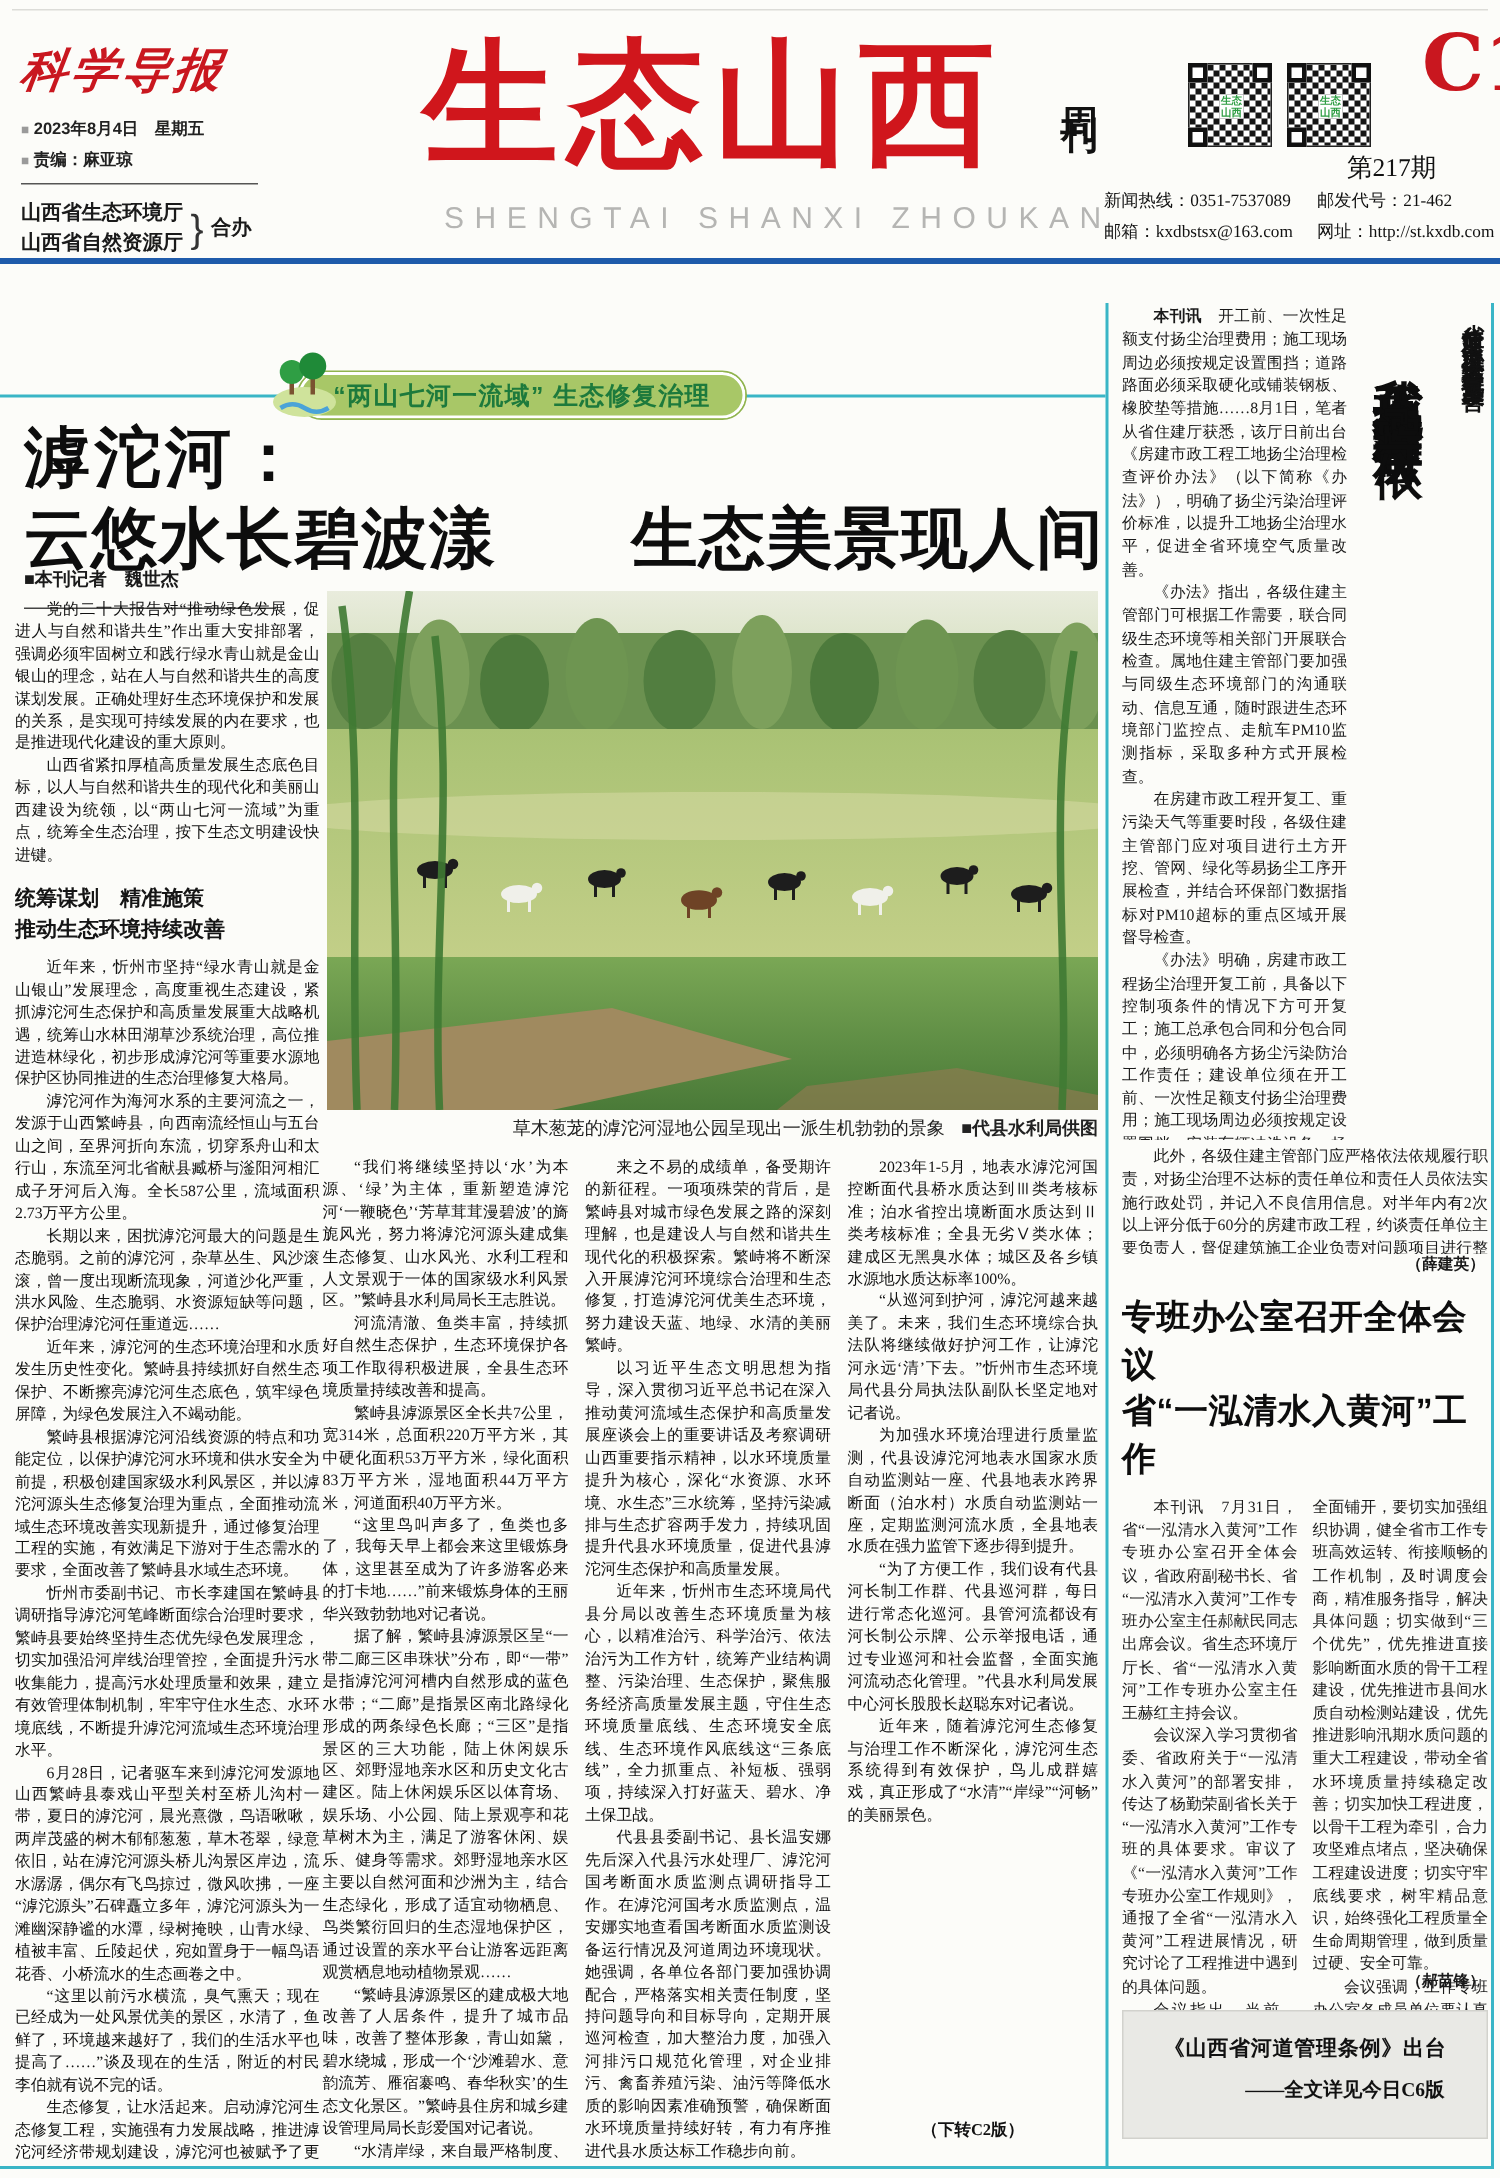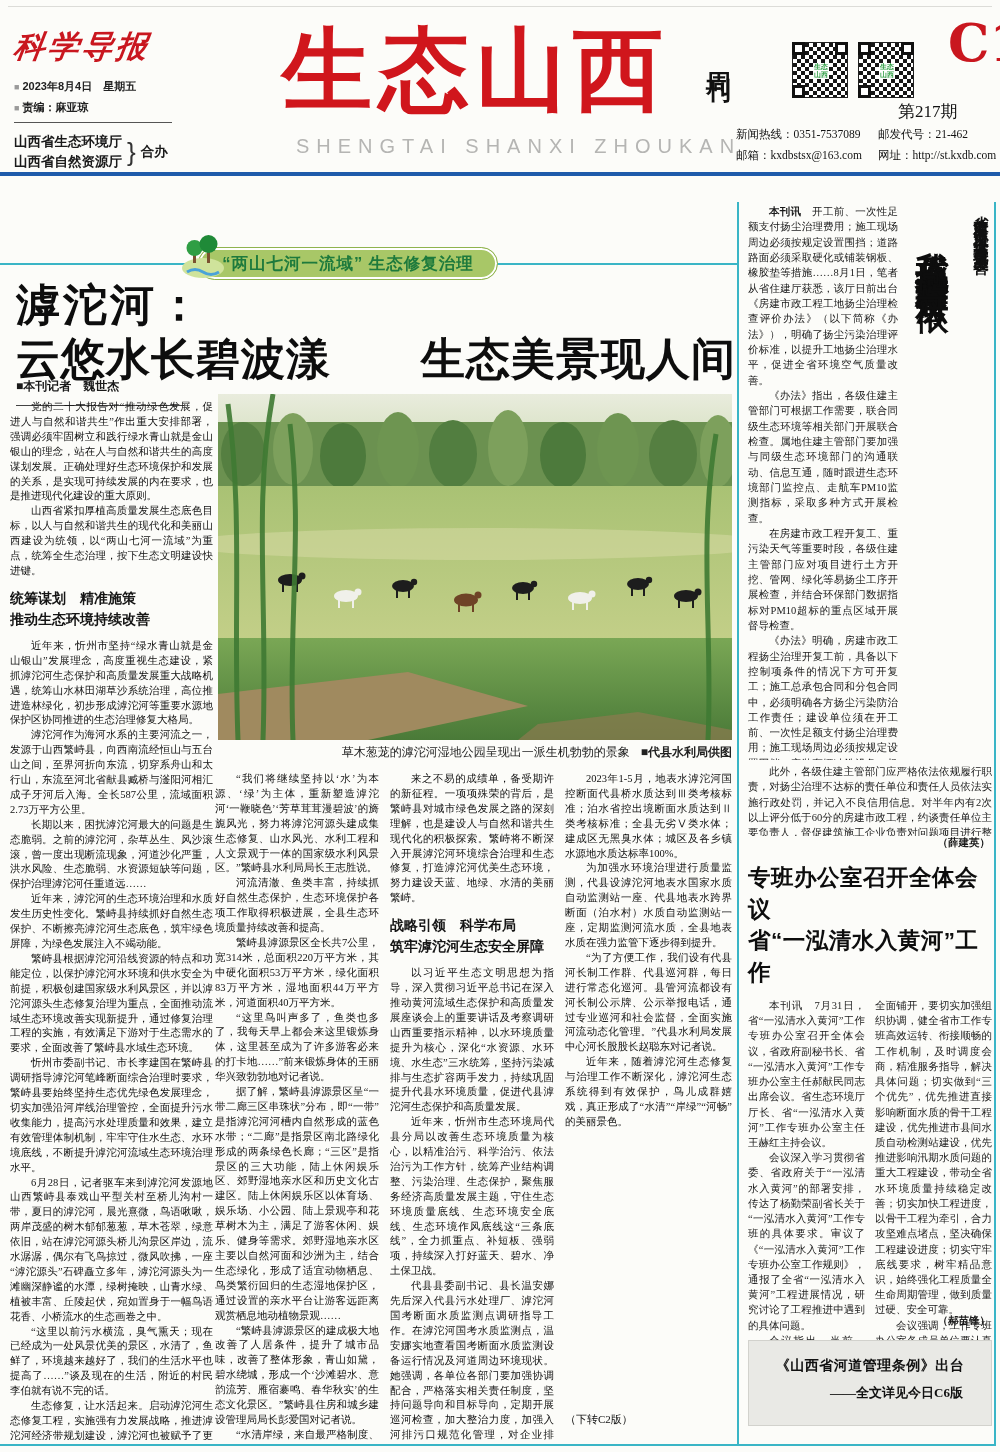--- a/index.html
+++ b/index.html
@@ -67,22 +67,22 @@
   .newscol p, .para { margin:0; text-indent:2em; }
   .col1 { left:10px; top:400px; width:203px; height:1040px; }
   .colA { left:215px; top:772px; width:164px; height:668px; }
   .colB { left:390px; top:772px; width:164px; height:668px; }
   .colC { left:565px; top:772px; width:167px; height:668px; }
   .subhead { font-family:"Liberation Sans", sans-serif; font-weight:bold; font-size:14px;
              line-height:1.5; margin:9px 0; text-indent:0; color:#151515; }
   .photo { left:218px; top:394px; width:514px; height:346px; }
   .caption { left:218px; top:744px; width:514px; font-size:12px; text-align:right; color:#222; }
   .caption .credit { font-weight:bold; font-family:"Liberation Sans", sans-serif; margin-left:8px; }
-  .turn-note { left:565px; top:1412px; width:167px; text-align:left; font-size:11px;
-               font-weight:normal; color:#111; }
+  .turn-note { left:565px; top:1412px; width:167px; text-align:center; font-size:11px;
+               font-weight:bold; color:#111; }
 
   
   .dust { left:748px; top:204px; width:244px; height:652px; }
   .dust-body { position:absolute; left:0; top:0; width:150px; height:556px; overflow:hidden;
                font-size:10.5px; line-height:1.46; text-align:justify; }
   .dust-body p { margin:0; text-indent:2em; }
   .lead { font-weight:bold; }
   .dust-head { position:absolute; right:38px; top:22px; height:624px; writing-mode:vertical-rl;
                font-family:"Liberation Sans", sans-serif; font-weight:bold; font-size:33px;
                letter-spacing:3px; color:#0d0d0d; }
@@ -309,33 +309,30 @@
         <p class="para">“这里鸟叫声多了，鱼类也多了，我每天早上都会来这里锻炼身体，这里甚至成为了许多游客必来的打卡地……”前来锻炼身体的王丽华兴致勃勃地对记者说。</p>
         <p class="para">据了解，繁峙县滹源景区呈“一带二廊三区串珠状”分布，即“一带”是指滹沱河河槽内自然形成的蓝色水带；“二廊”是指景区南北路绿化形成的两条绿色长廊；“三区”是指景区的三大功能，陆上休闲娱乐区、郊野湿地亲水区和历史文化古建区。陆上休闲娱乐区以体育场、娱乐场、小公园、陆上景观亭和花草树木为主，满足了游客休闲、娱乐、健身等需求。郊野湿地亲水区主要以自然河面和沙洲为主，结合生态绿化，形成了适宜动物栖息、鸟类繁衍回归的生态湿地保护区，通过设置的亲水平台让游客远距离观赏栖息地动植物景观……</p>
         <p class="para">“繁峙县滹源景区的建成极大地改善了人居条件，提升了城市品味，改善了整体形象，青山如黛，碧水绕城，形成一个‘沙滩碧水、意韵流芳、雁宿褰鸣、春华秋实’的生态文化景区。”繁峙县住房和城乡建设管理局局长彭爱国对记者说。</p>
         <p class="para">“水清岸绿，来自最严格制度、最严密法治的有力保障。严格执行水污染防治制度、水资源管理制度，坚决遏止浪费水资源、污染水环境、破坏水生态的行为。”繁峙县住房和城乡建设管理局主任原尚鼎说。</p>
       </div>
   </div>
   <div class="newscol colB">
     <div>
         <p class="para">来之不易的成绩单，备受期许的新征程。一项项殊荣的背后，是繁峙县对城市绿色发展之路的深刻理解，也是建设人与自然和谐共生现代化的积极探索。繁峙将不断深入开展滹沱河环境综合治理和生态修复，打造滹沱河优美生态环境，努力建设天蓝、地绿、水清的美丽繁峙。</p>
       </div>
-    <div class="subhead">
-      <div>战略引领　科学布局</div>
-      <div>筑牢滹沱河生态安全屏障</div>
-    </div>
     <div>
         <p class="para">以习近平生态文明思想为指导，深入贯彻习近平总书记在深入推动黄河流域生态保护和高质量发展座谈会上的重要讲话及考察调研山西重要指示精神，以水环境质量提升为核心，深化“水资源、水环境、水生态”三水统筹，坚持污染减排与生态扩容两手发力，持续巩固提升代县水环境质量，促进代县滹沱河生态保护和高质量发展。</p>
         <p class="para">近年来，忻州市生态环境局代县分局以改善生态环境质量为核心，以精准治污、科学治污、依法治污为工作方针，统筹产业结构调整、污染治理、生态保护，聚焦服务经济高质量发展主题，守住生态环境质量底线、生态环境安全底线、生态环境作风底线这“三条底线”，全力抓重点、补短板、强弱项，持续深入打好蓝天、碧水、净土保卫战。</p>
         <p class="para">代县县委副书记、县长温安娜先后深入代县污水处理厂、滹沱河国考断面水质监测点调研指导工作。在滹沱河国考水质监测点，温安娜实地查看国考断面水质监测设备运行情况及河道周边环境现状。她强调，各单位各部门要加强协调配合，严格落实相关责任制度，坚持问题导向和目标导向，定期开展巡河检查，加大整治力度，加强入河排污口规范化管理，对企业排污、禽畜养殖污染、油污等降低水质的影响因素准确预警，确保断面水环境质量持续好转，有力有序推进代县水质达标工作稳步向前。</p>
       </div>
   </div>
   <div class="newscol colC">
     <div>
         <p class="para">2023年1-5月，地表水滹沱河国控断面代县桥水质达到Ⅲ类考核标准；泊水省控出境断面水质达到Ⅱ类考核标准；全县无劣Ⅴ类水体；建成区无黑臭水体；城区及各乡镇水源地水质达标率100%。</p>
+        <p class="para">“从巡河到护河，滹沱河越来越美了。未来，我们生态环境综合执法队将继续做好护河工作，让滹沱河永远‘清’下去。”忻州市生态环境局代县分局执法队副队长坚定地对记者说。</p>
         <p class="para">为加强水环境治理进行质量监测，代县设滹沱河地表水国家水质自动监测站一座、代县地表水跨界断面（泊水村）水质自动监测站一座，定期监测河流水质，全县地表水质在强力监管下逐步得到提升。</p>
         <p class="para">“为了方便工作，我们设有代县河长制工作群、代县巡河群，每日进行常态化巡河。县管河流都设有河长制公示牌、公示举报电话，通过专业巡河和社会监督，全面实施河流动态化管理。”代县水利局发展中心河长股股长赵聪东对记者说。</p>
         <p class="para">近年来，随着滹沱河生态修复与治理工作不断深化，滹沱河生态系统得到有效保护，鸟儿成群嬉戏，真正形成了“水清”“岸绿”“河畅”的美丽景色。</p>
       </div>
   </div>
   <div class="abs turn-note">（下转C2版）</div>
 </div>
 
 <div class="abs dust">
   <div class="dust-body">

